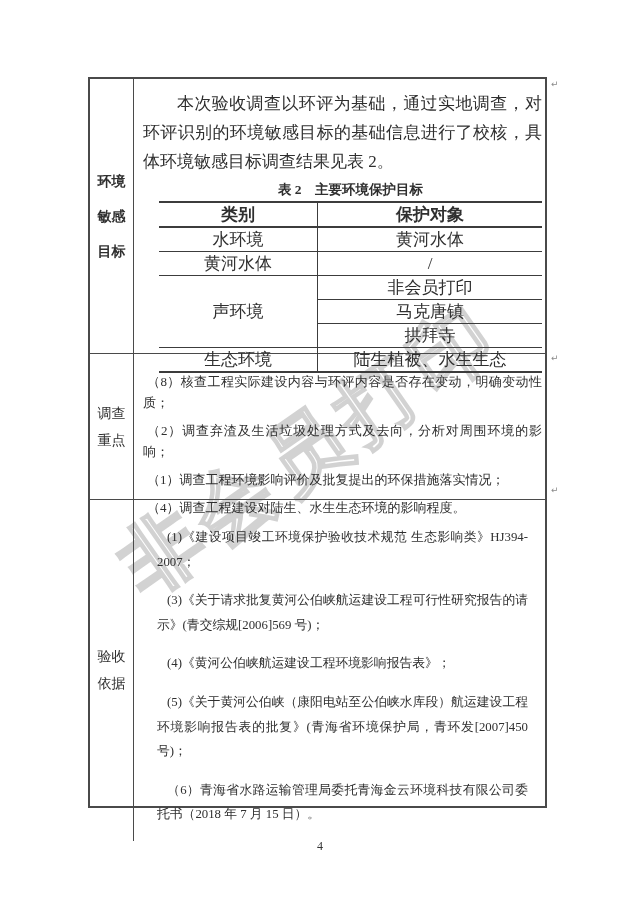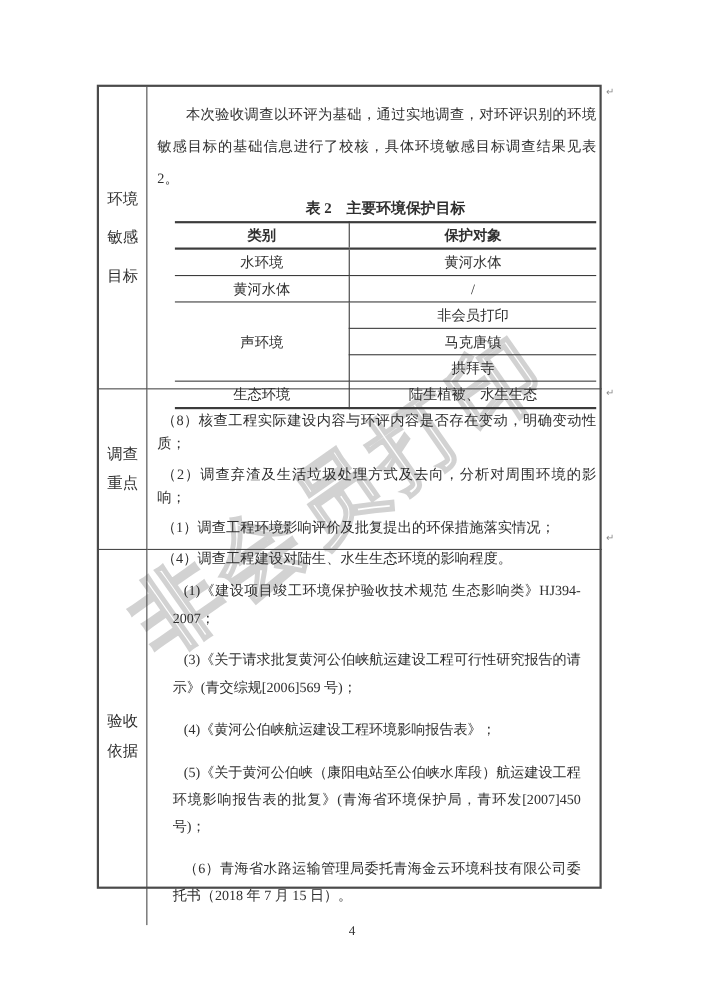--- a/index.html
+++ b/index.html
@@ -21,36 +21,36 @@
     position:absolute; left:88px; top:77px; width:459px; height:731px;
     border:2px solid #4a4a4a; box-sizing:border-box;
     display:grid; grid-template-columns:44px 1fr; grid-template-rows:275px 146px 1fr;
     z-index:1; background:transparent;
   }
   .row-label {
     border-right:1.5px solid #4a4a4a;
     display:flex; flex-direction:column; justify-content:center; align-items:center;
     font-size:14px; text-align:center;
   }
-  .row-label.tall span { line-height:35px; }
+  .row-label.tall span { line-height:35px;font-weight:bold; }
   .row-label span { line-height:27px; display:block; }
   .rb { border-bottom:1.5px solid #4a4a4a; }
   .row-content { padding:0 5px 0 9px; box-sizing:border-box; }
   
   .intro {
-    margin:10px 0 0 0; text-indent:2em; font-size:13px; line-height:29px;
+    margin:10px 0 0 0; text-indent:2em; font-size:17px; line-height:29px;
     text-align:justify;
   }
   .tbl-caption {
     width:383px; margin:5px 0 2px 16px; text-align:center;
     font-weight:bold; font-size:13.5px;
   }
   table.inner {
     margin-left:16px; width:383px; border-collapse:collapse;
-    font-size:13px; text-align:center; table-layout:fixed;
+    font-size:17px; text-align:center; table-layout:fixed;
     border-top:2px solid #3c3c3c; border-bottom:2px solid #3c3c3c;
   }
   table.inner th {
     font-weight:bold; border-bottom:2px solid #3c3c3c; height:22px; padding:0;
   }
   table.inner td { border-bottom:1px solid #3c3c3c; height:23px; padding:0; }
   table.inner .c1 { width:158px; border-right:1px solid #3c3c3c; }
   table.inner tr:last-child td { border-bottom:none; }
   
   .focus-items { padding-top:17px; }

